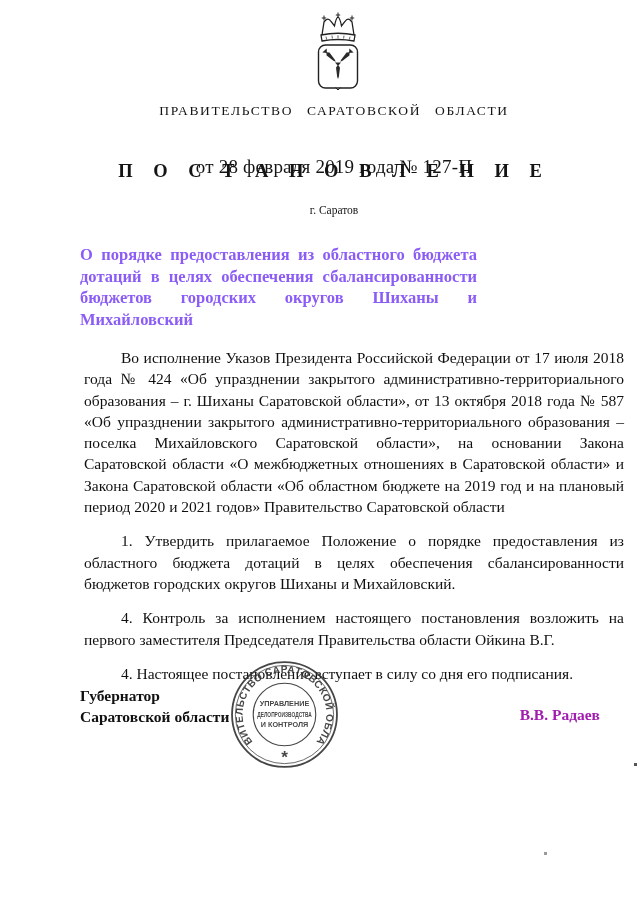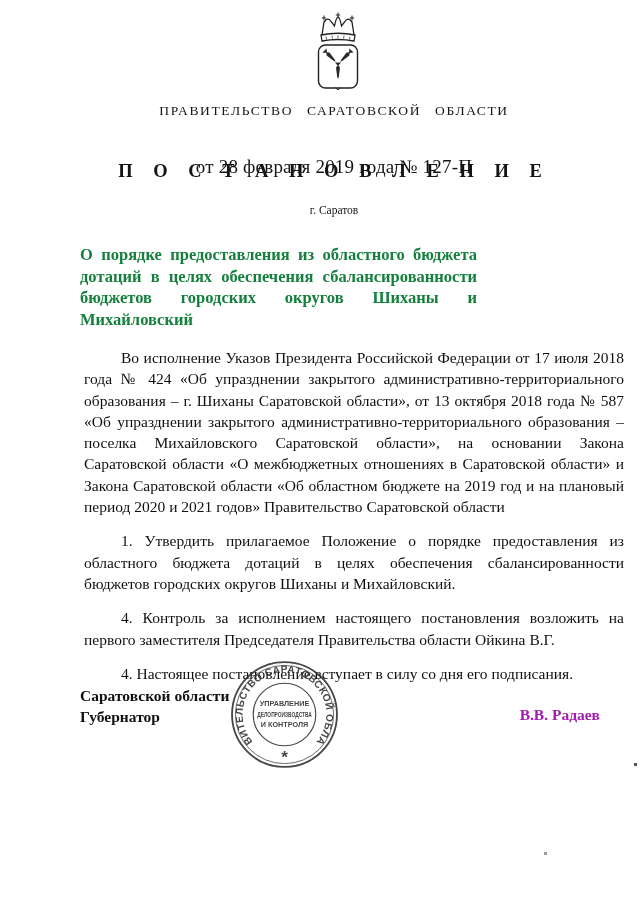--- a/index.html
+++ b/index.html
@@ -14,21 +14,21 @@
   .hdr{position:absolute;left:28px;width:612px;text-align:center;color:#141414;}
   .org-name{top:103px;font-size:13.5px;letter-spacing:1.6px;word-spacing:9px;}
   .doc-type{top:125px;font-size:18.5px;font-weight:bold;letter-spacing:8px;margin-top:36px;}
   .date-line{top:156px;font-size:19px;letter-spacing:.2px;}
   .city-line{top:204px;font-size:11.5px;}
 
   
   .doc-title{
     position:absolute;left:80px;top:244px;width:397px;
     font-size:16.5px;font-weight:bold;line-height:21.5px;
-    text-align:justify;color:#15803d;
+    text-align:justify;color:#8b5cf6;
   }
 
   
   .doc-body{
     position:absolute;left:71px;top:334px;width:566px;
     font-size:15.5px;line-height:21.3px;color:#101010;
   }
   .para{margin:13px;text-align:justify;}
   .indent{text-indent:37px;}
 
@@ -95,22 +95,22 @@
   <div class="doc-title">О порядке предоставления из областного бюджета дотаций в целях обеспечения сбалансированности бюджетов городских округов Шиханы и Михайловский</div>
 
   <div class="doc-body">
     <p class="para indent">Во исполнение Указов Президента Российской Федерации от 17 июля 2018 года № 424 «Об упразднении закрытого административно-территориального образования – г. Шиханы Саратовской области», от 13 октября 2018 года № 587 «Об упразднении закрытого административно-территориального образования – поселка Михайловского Саратовской области», на основании Закона Саратовской области «О межбюджетных отношениях в Саратовской области» и Закона Саратовской области «Об областном бюджете на 2019 год и на плановый период 2020 и 2021 годов» Правительство Саратовской области</p>
     <p class="para indent">1. Утвердить прилагаемое Положение о порядке предоставления из областного бюджета дотаций в целях обеспечения сбалансированности бюджетов городских округов Шиханы и Михайловский.</p>
     <p class="para indent">4. Контроль за исполнением настоящего постановления возложить на первого заместителя Председателя Правительства области Ойкина В.Г.</p>
     <p class="para indent">4. Настоящее постановление вступает в силу со дня его подписания.</p>
   </div>
 
   <div class="sig-left">
+    <div>Губернатор</div>
     <div>Саратовской области</div>
-    <div>Губернатор</div>
   </div>
   <div class="sig-right">В.В. Радаев</div>
 
   <svg class="stamp" viewBox="-56 -56 112 112" xmlns="http://www.w3.org/2000/svg">
     <g stroke="#2d2d2d" fill="none">
       <circle r="52" stroke-width="1.8"></circle>
       <circle r="48.7" stroke-width="0.8"></circle>
       <circle r="31" stroke-width="1.1"></circle>
     </g>
     <path id="stampArc" d="M -29.3,29.3 A 41.5 41.5 0 1 1 29.3,29.3" fill="none"></path>

